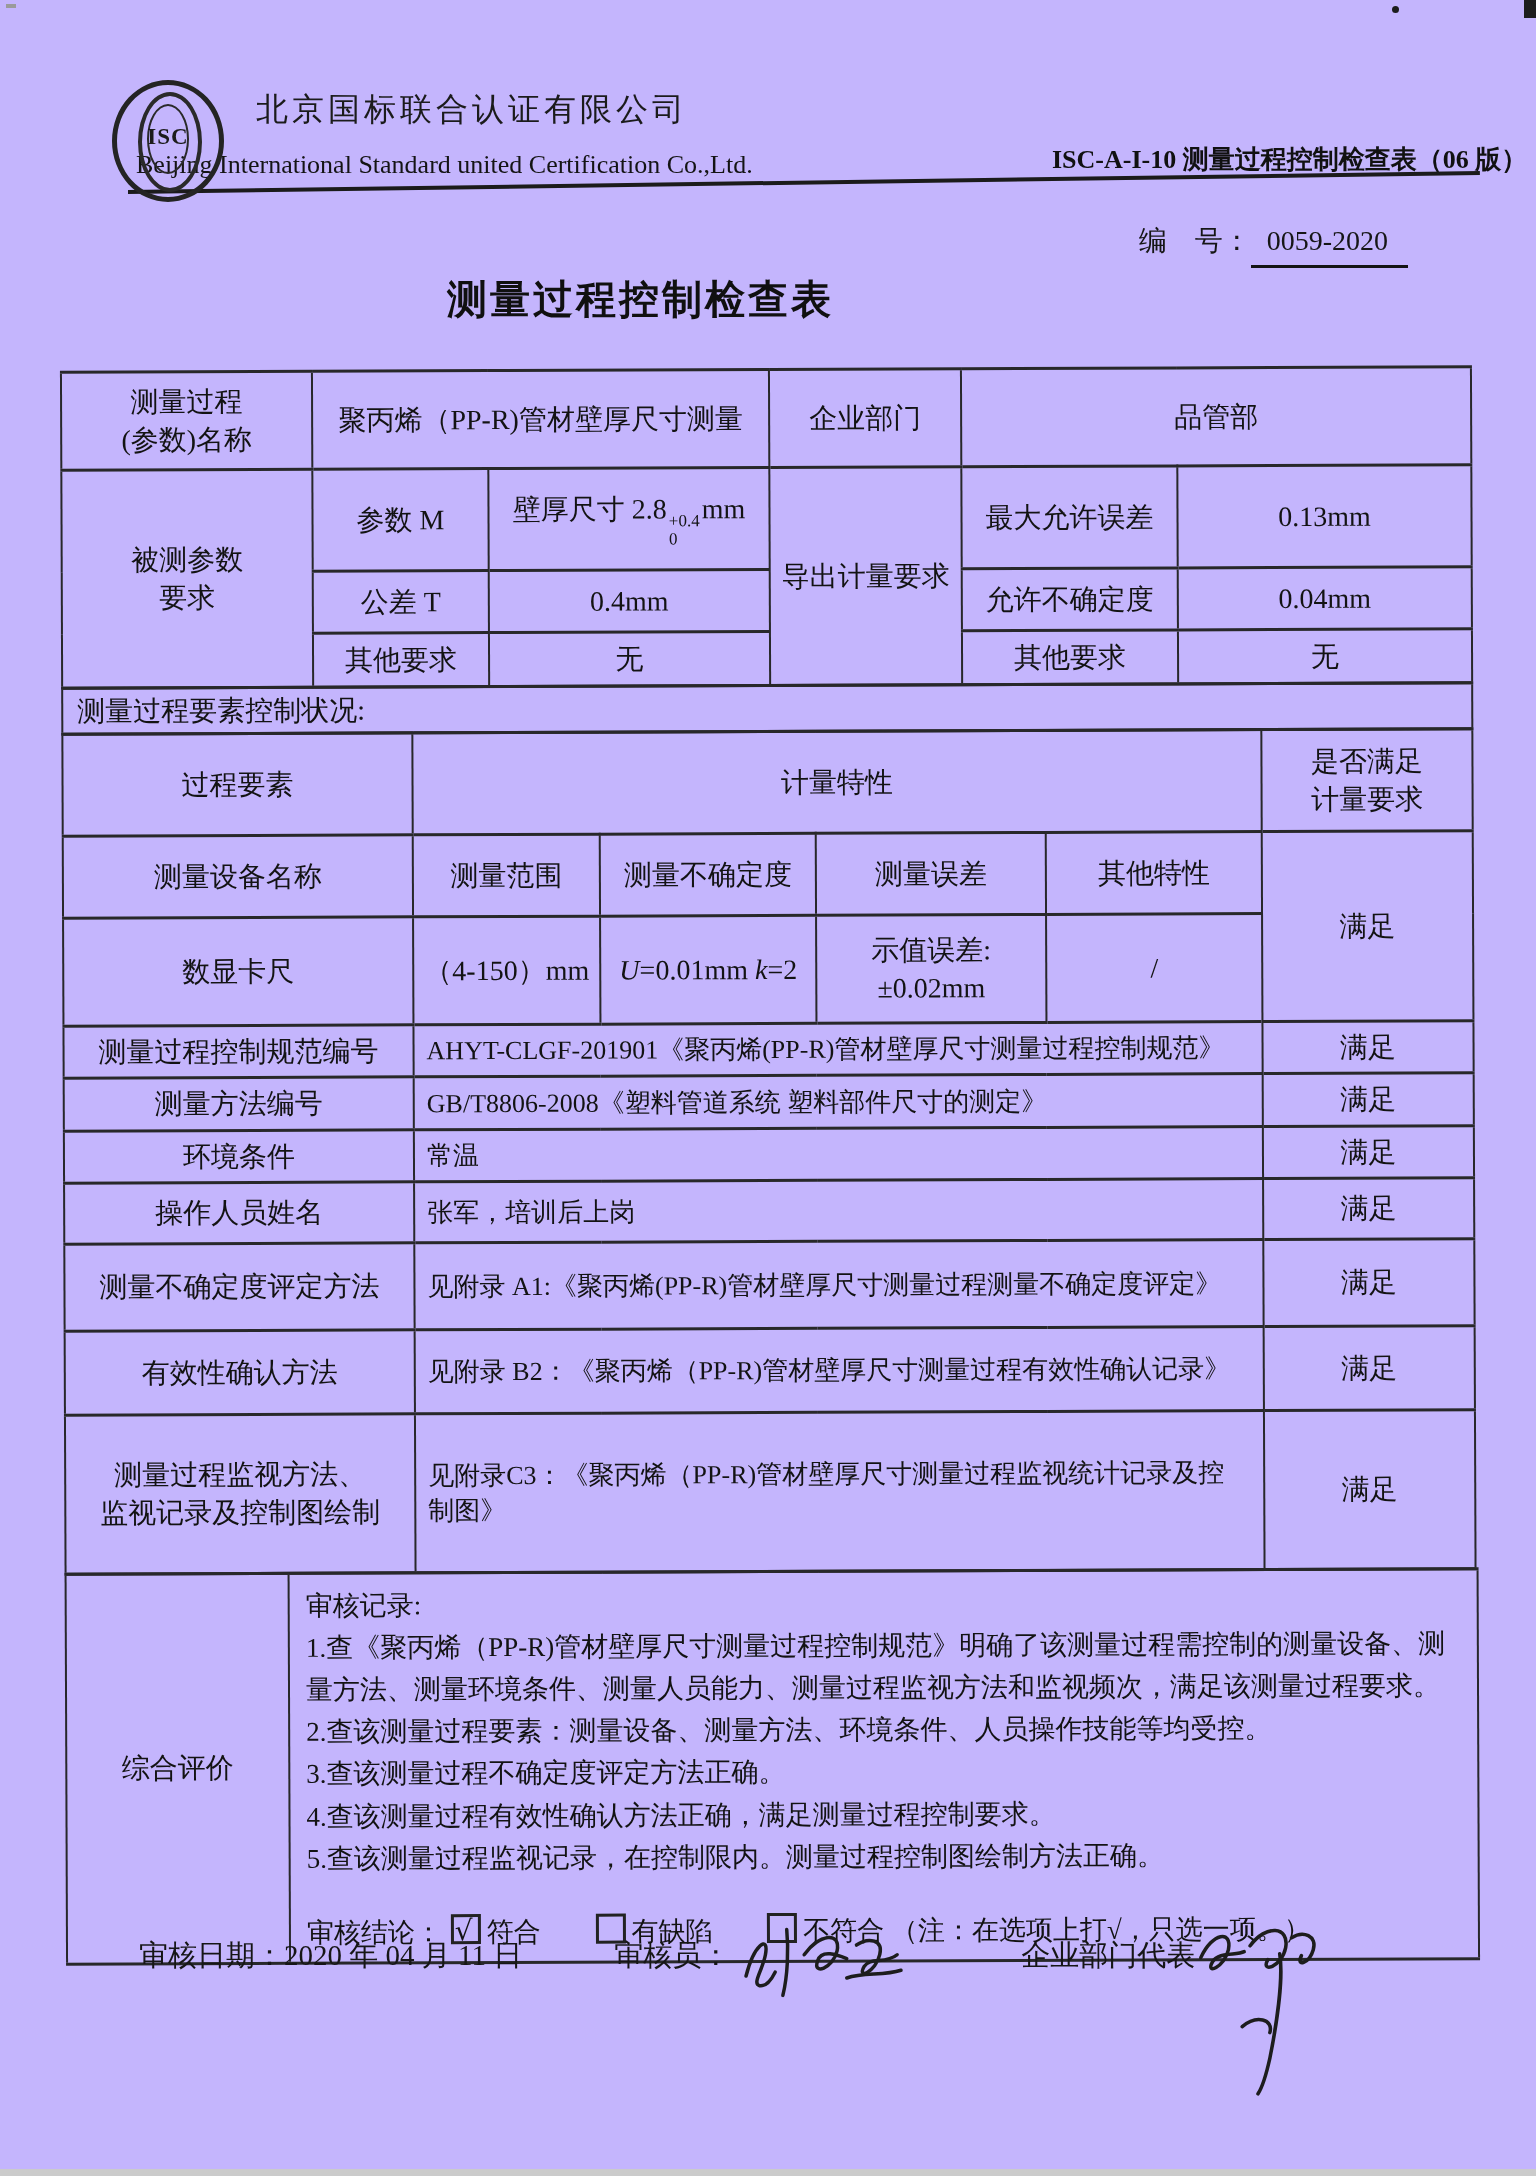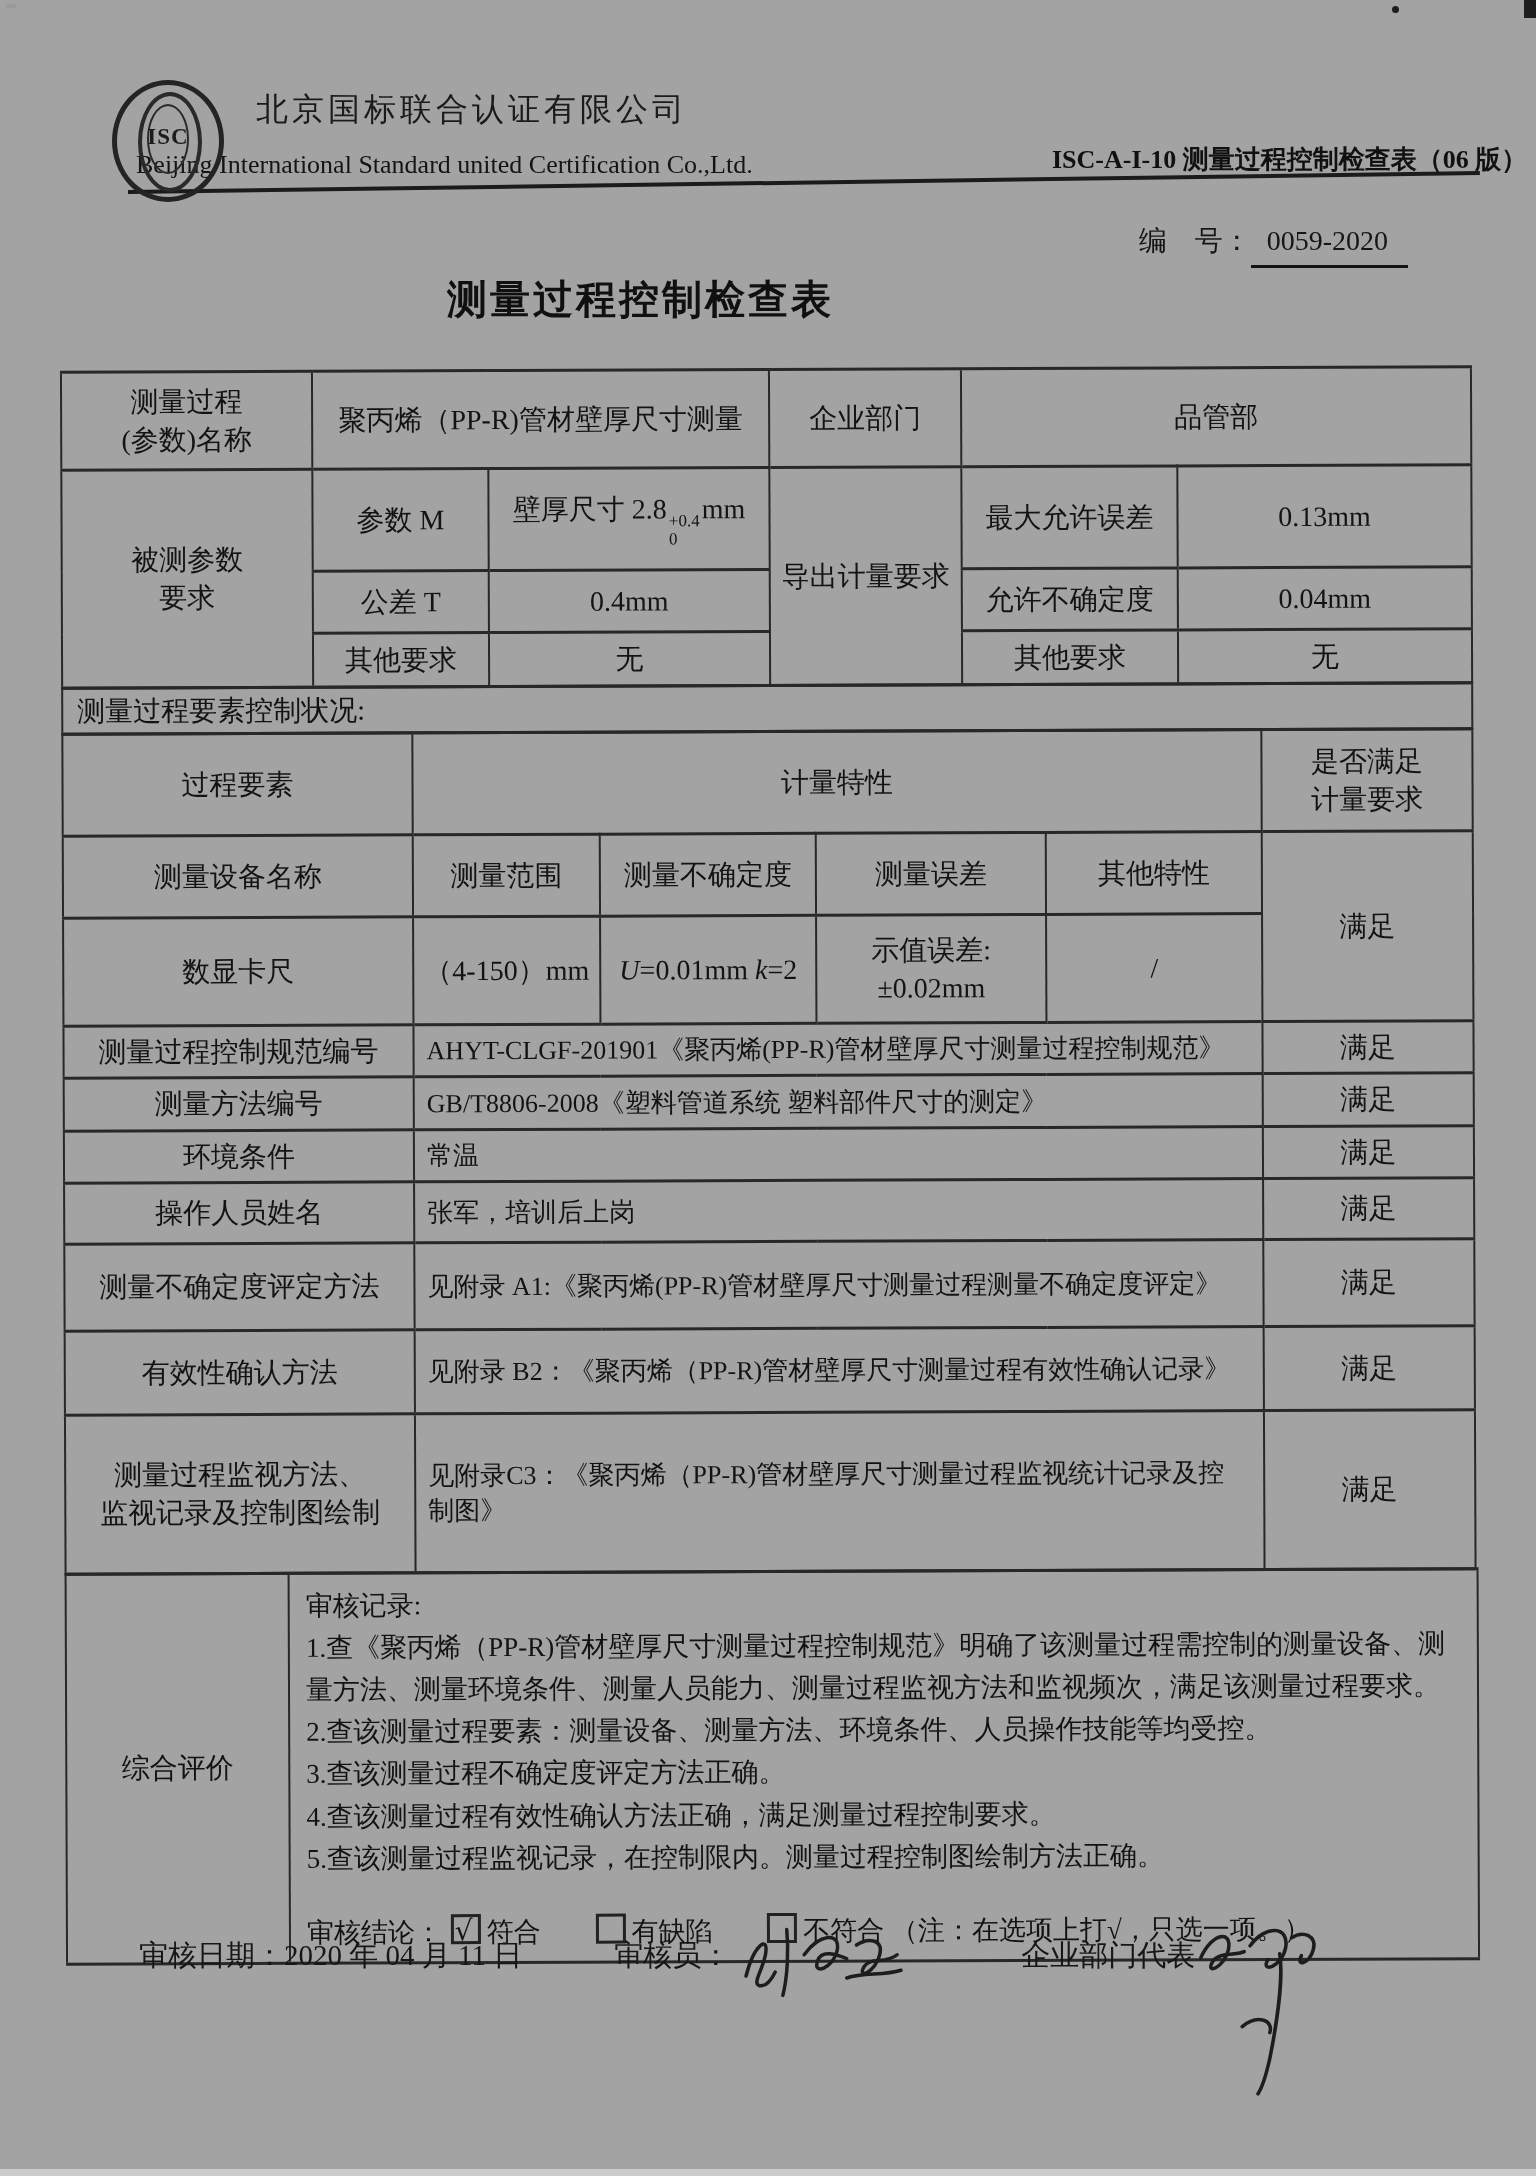--- a/index.html
+++ b/index.html
@@ -1,16 +1,16 @@
 <!DOCTYPE html>
 <html lang="zh"><head>
 <meta charset="utf-8">
 <style>
   html,body{margin:0;padding:0;background:#dcdcdc;}
-  .page{position:relative;width:1536px;height:2176px;background:#a3a3a3;overflow:hidden;
+  .page{position:relative;width:1536px;height:2176px;background:#c4b5fd;overflow:hidden;
         font-family:"Liberation Serif","DejaVu Serif",serif;color:#161616;}
   
   .speck{position:absolute;background:#1d1d1d;}
   .speck.s1{left:1392px;top:6px;width:7px;height:7px;border-radius:50%;}
   .speck.s2{left:1524px;top:0;width:12px;height:18px;}
   .speck.s3{left:6px;top:4px;width:10px;height:4px;background:#9a9a9a;}
   .bottom-strip{position:absolute;left:0;top:2169px;width:100%;height:7px;background:#cbcbcb;}
   
   .logo{position:absolute;left:112px;top:80px;width:112px;height:122px;z-index:2;}
   .logo-outer{position:absolute;left:0;top:0;right:0;bottom:0;border:5px solid #242424;border-radius:50%;}

